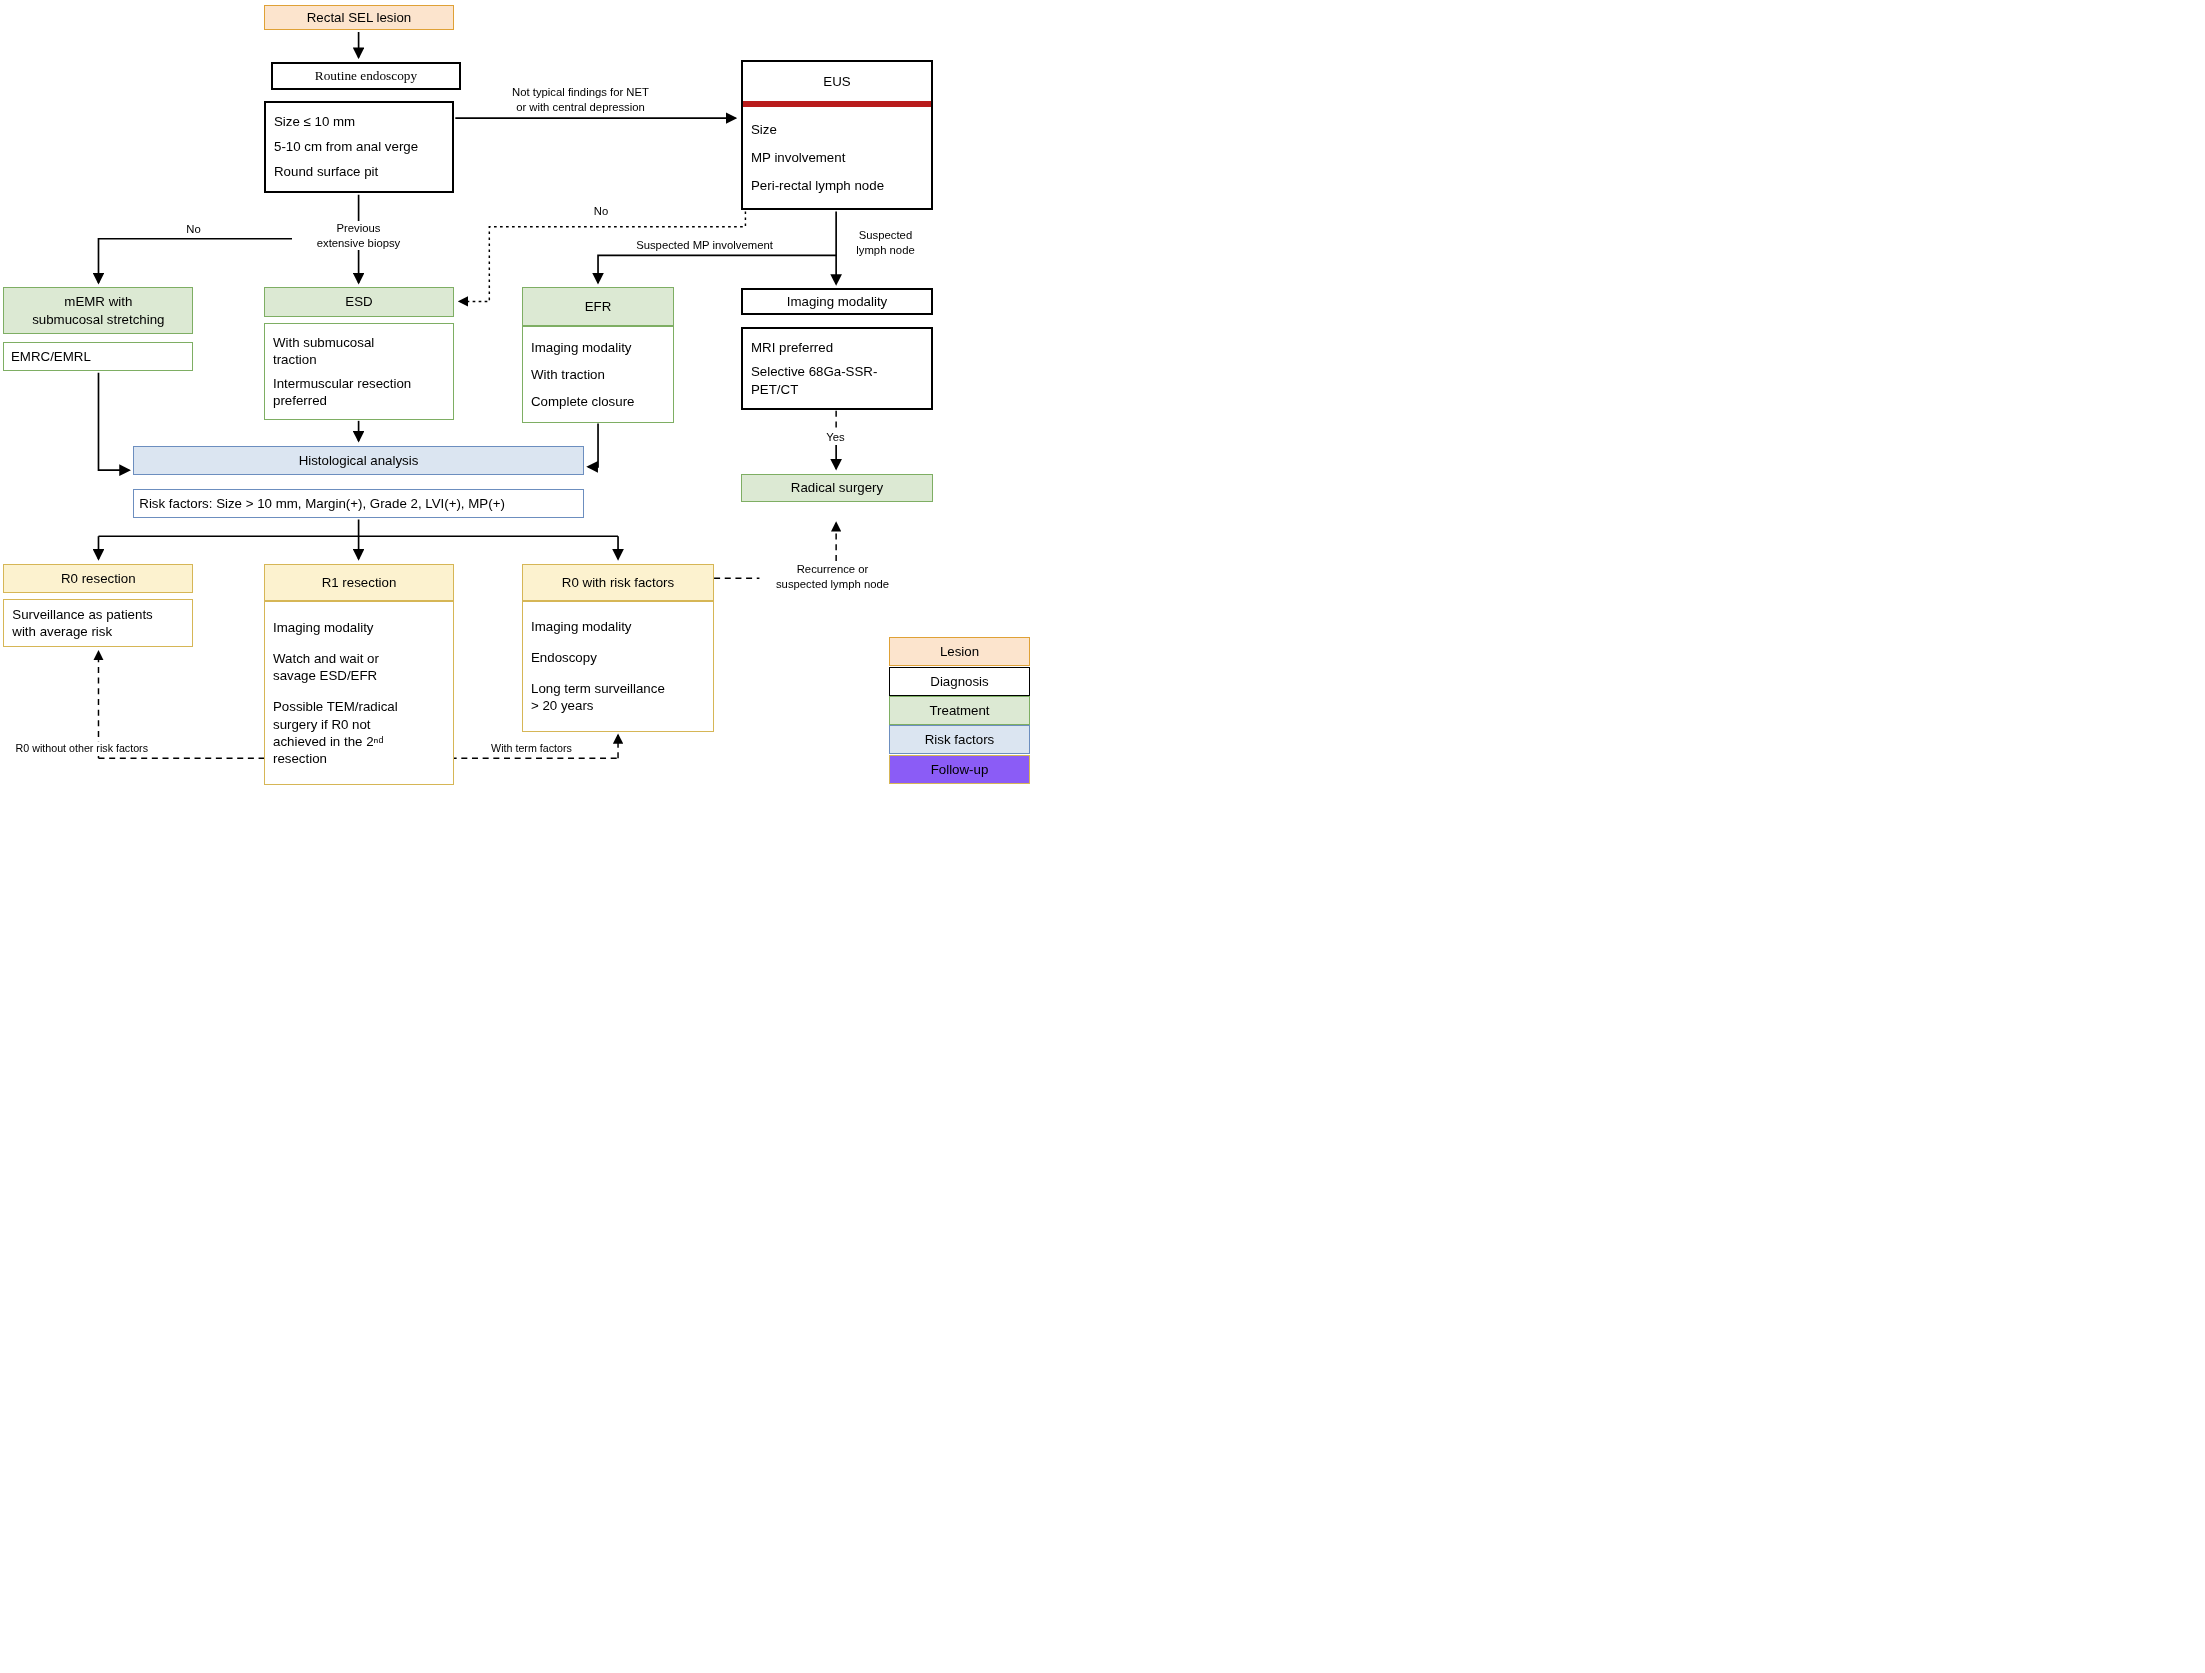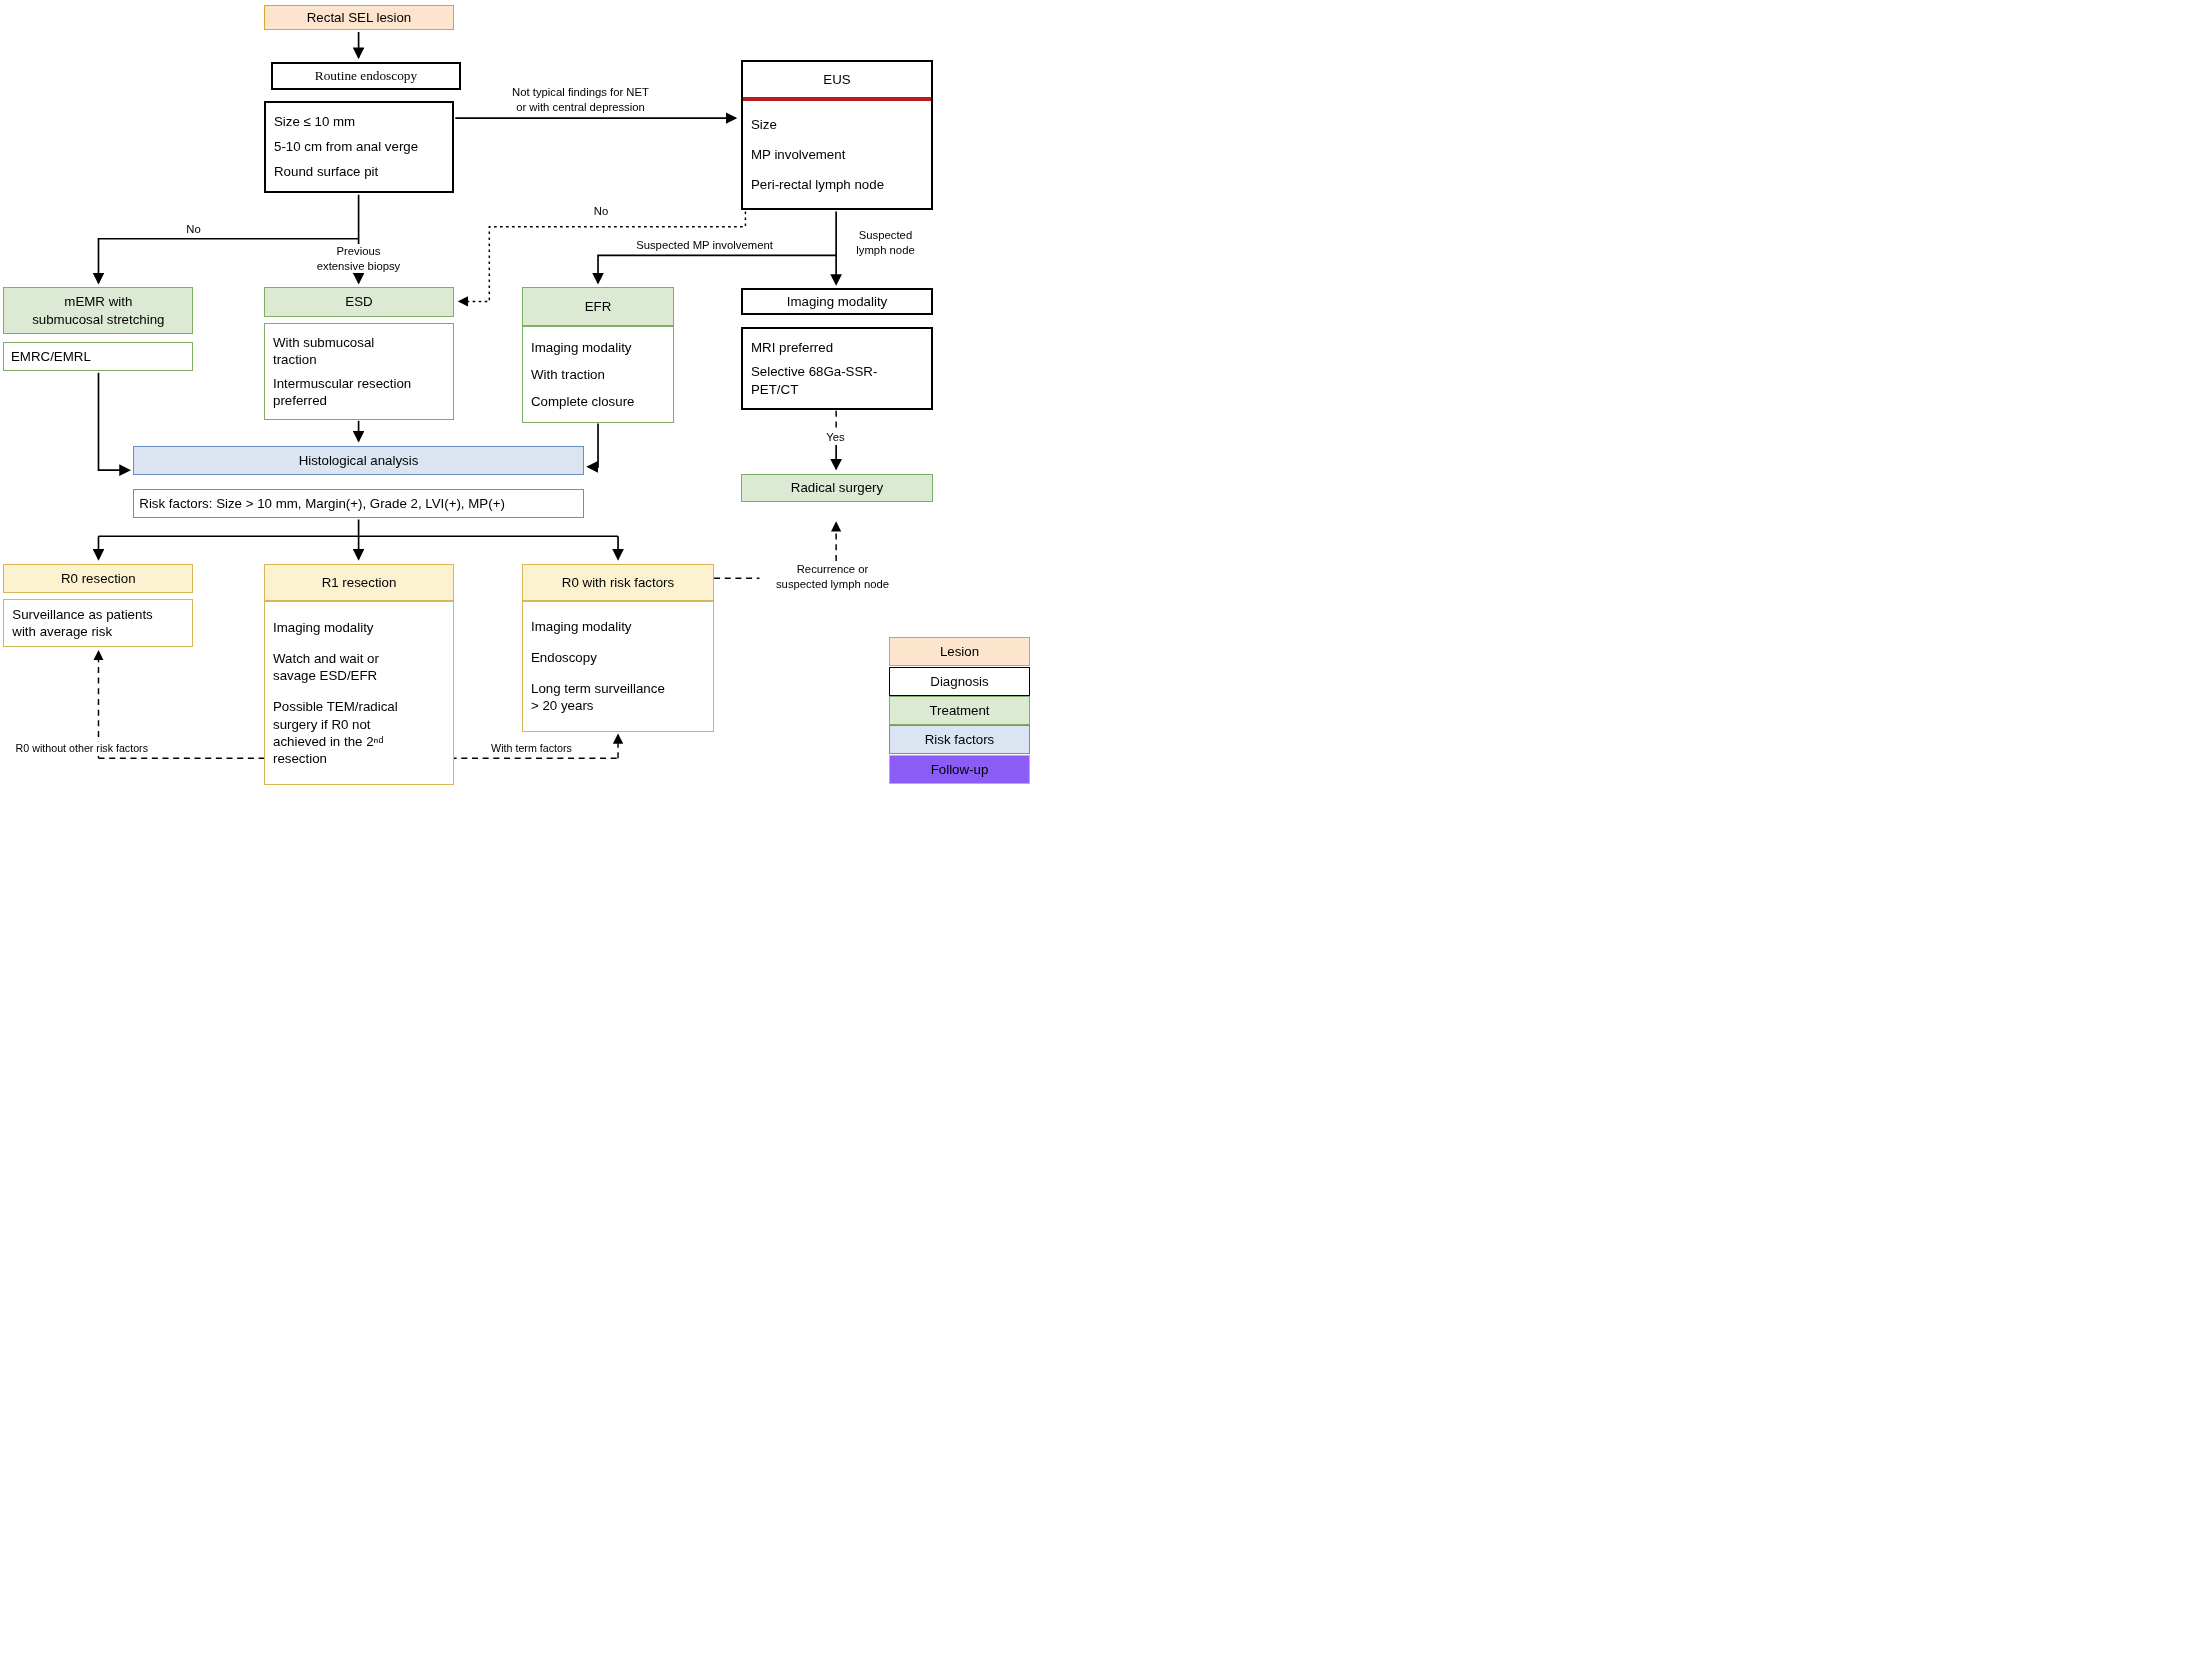--- a/index.html
+++ b/index.html
@@ -14,22 +14,22 @@
   .blue  {border:1.3px solid #6C8EBF;background:#DBE5F1;}
   .blueb {border:1.3px solid #6C8EBF;background:#fff;}
   .yellow{border:1.3px solid #D6B656;background:#FCF2CF;}
   .yellowb{border:1.3px solid #D6B656;background:#fff;}
   .orange{border:1.3px solid #DFA136;background:#FCE4CD;}
   .list{flex-direction:column;align-items:flex-start;justify-content:space-evenly;
         text-align:left;padding:2.7px 8px;}
   .hdr2{flex-direction:column;}
   .lbl{position:absolute;font-size:11.3px;text-align:center;line-height:1.3;z-index:3;}
   .bg{background:#fff;}
-  .eus-hd{width:100%;height:39px;display:flex;align-items:center;justify-content:center;
-          border-bottom:4px solid #b91c1c;box-sizing:border-box;flex:none;}
+  .eus-hd{width:100%;height:45px;display:flex;align-items:center;justify-content:center;
+          border-bottom:6px solid #b91c1c;box-sizing:border-box;flex:none;}
   .eus-bd{flex:1;width:100%;display:flex;flex-direction:column;align-items:flex-start;
           justify-content:space-evenly;padding:2.7px 8px;box-sizing:border-box;text-align:left;border-radius:15px;}
   .col{display:flex;flex-direction:column;}
   .legend-row{position:absolute;left:889px;width:141px;height:29px;box-sizing:border-box;
               display:flex;align-items:center;justify-content:center;font-size:13.3px;z-index:2;}
   .l0{top:637px}.l1{top:667px}.l2{top:696px}.l3{top:725px}.l4{top:755px}
 </style>
 </head>
 <body>
 
@@ -169,21 +169,21 @@
         <div>Long term surveillance</div>
         <div>&gt; 20 years</div>
       </div>
   </div>
 
   <div class="lbl" style="left:467px;top:85px;width:227px;">
       <div>Not typical findings for NET</div>
       <div>or with central depression</div>
     </div>
   <div class="lbl" style="left:170px;top:222px;width:47px;">No</div>
-  <div class="lbl bg" style="left:292px;top:221px;width:133px;margin-top:23px;">
+  <div class="lbl bg" style="left:292px;top:221px;width:133px;">
       <div>Previous</div>
       <div>extensive biopsy</div>
     </div>
   <div class="lbl" style="left:581px;top:204px;width:40px;">No</div>
   <div class="lbl bg" style="left:621px;top:238px;width:167px;">Suspected MP involvement</div>
   <div class="lbl bg" style="left:842px;top:228px;width:87px;">
       <div>Suspected</div>
       <div>lymph node</div>
     </div>
   <div class="lbl bg" style="left:817px;top:430px;width:37px;">Yes</div>

